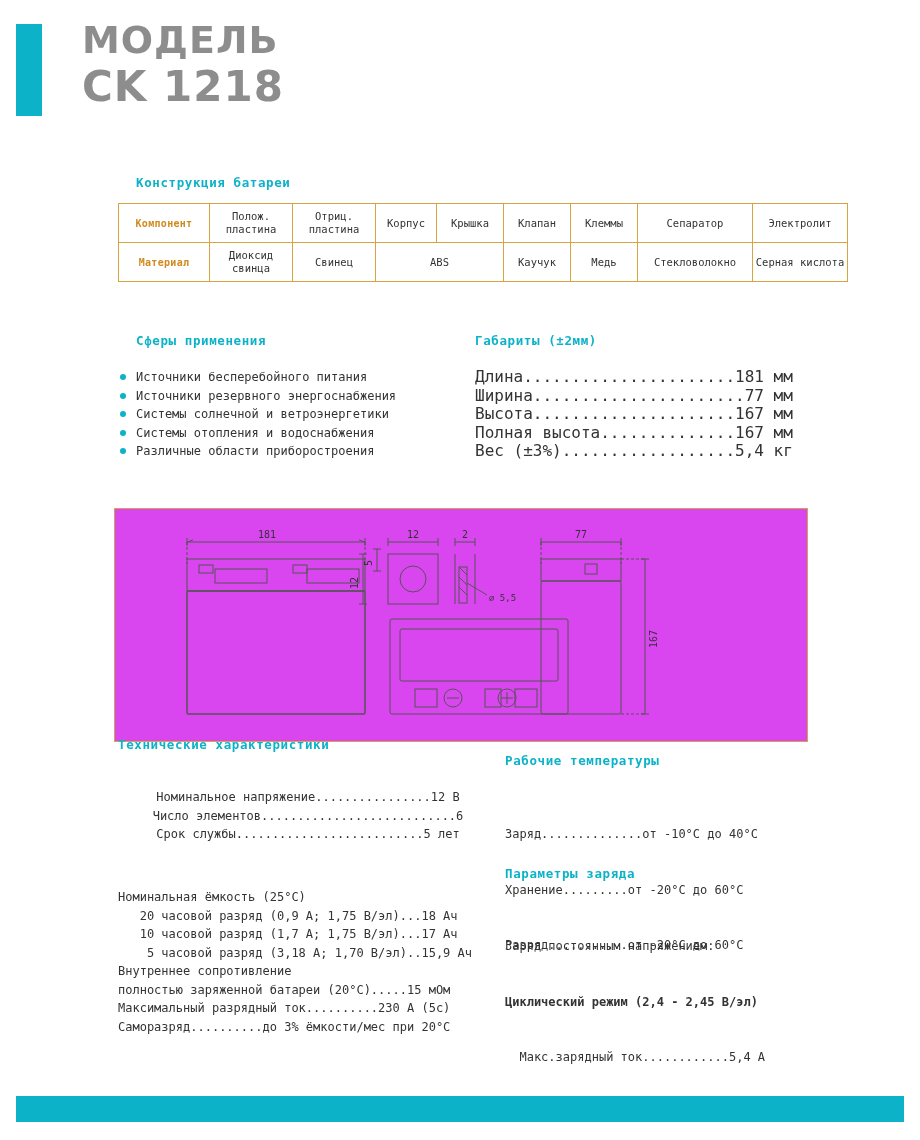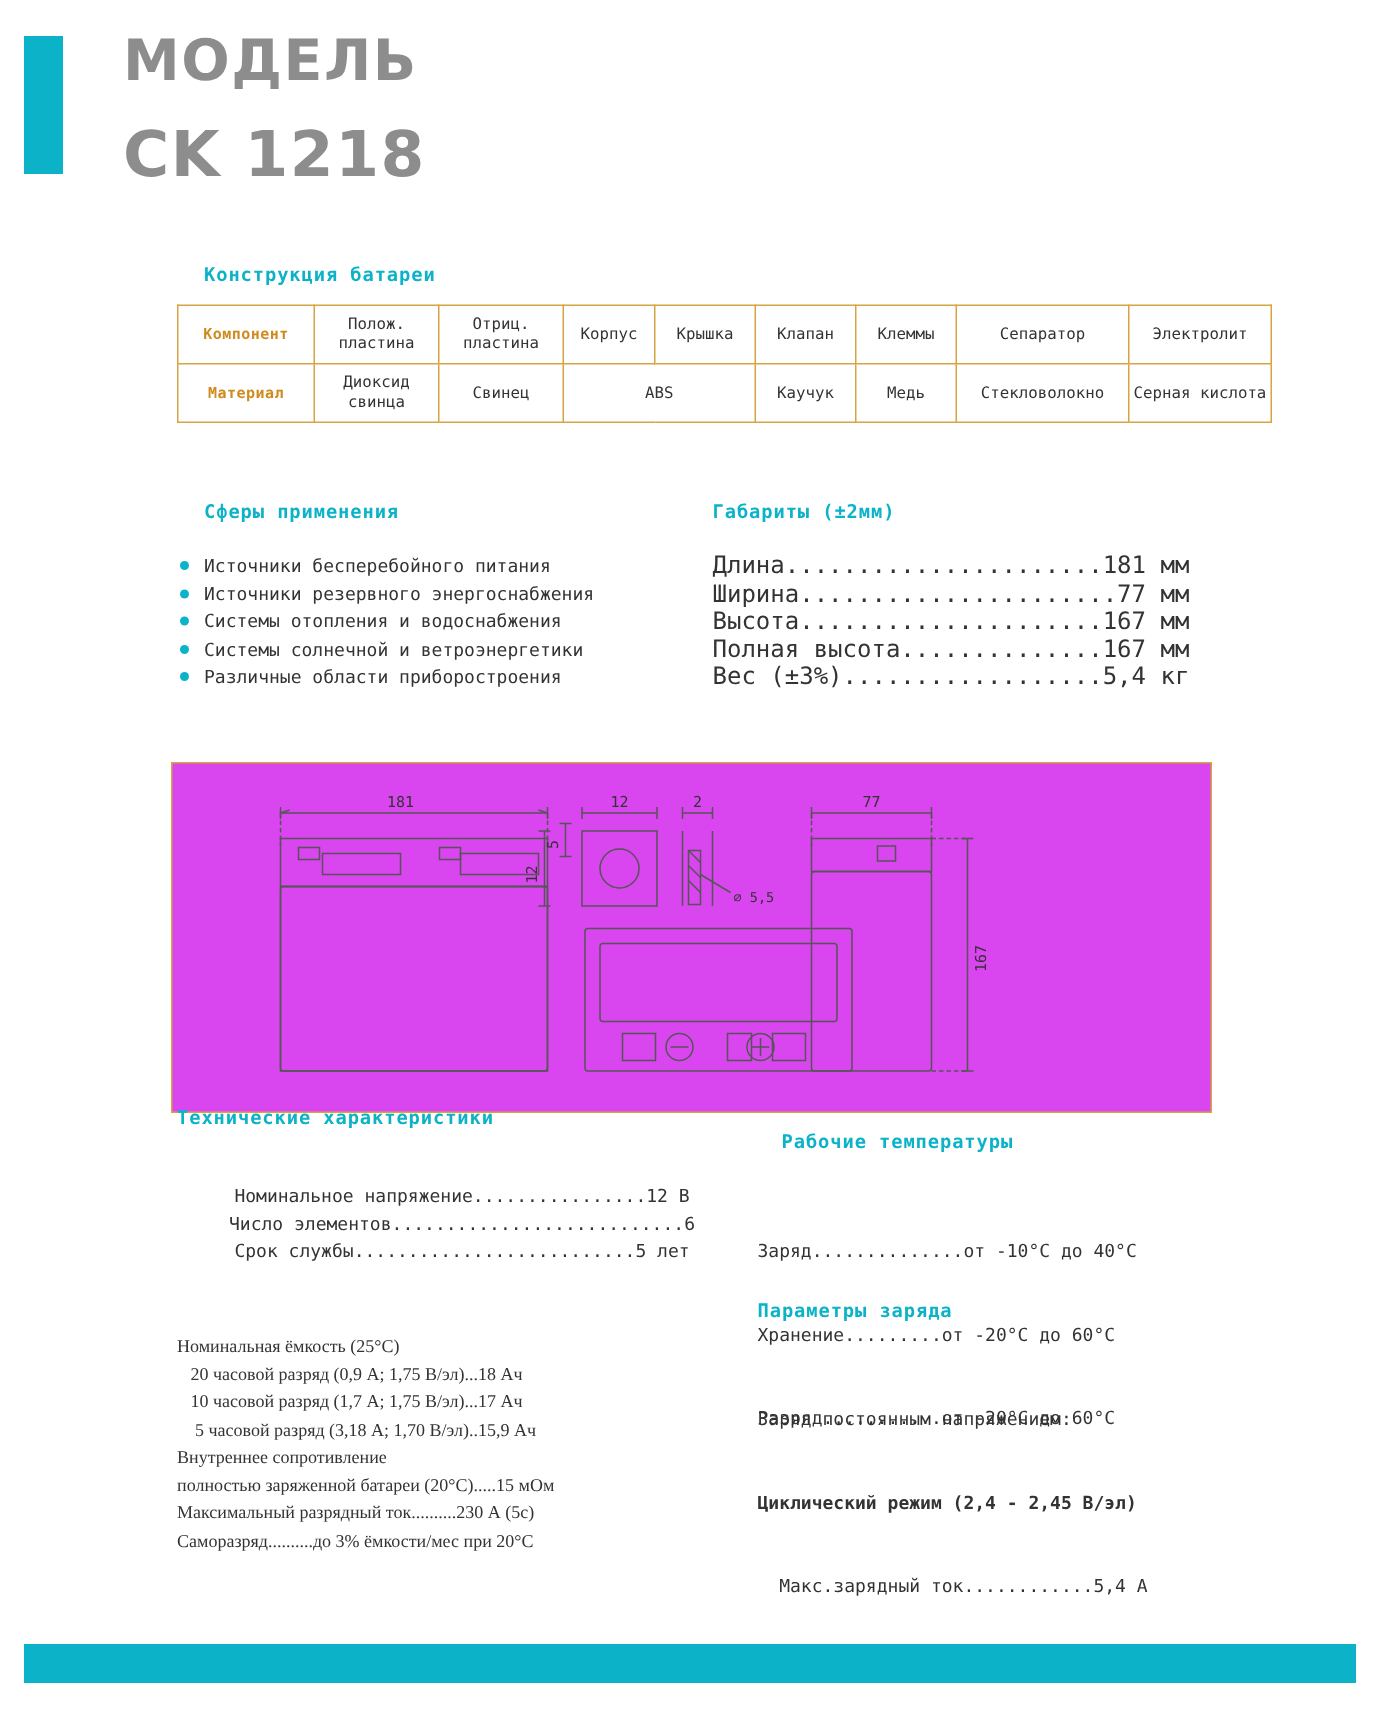--- a/index.html
+++ b/index.html
@@ -44,21 +44,21 @@
     font-family: "DejaVu Sans", sans-serif;
     font-weight: bold;
     font-size: 38px;
     letter-spacing: 1px;
     color: #8d8d8d;
     line-height: 44px;
   }
   .model-code {
     position: absolute;
     left: 82px;
-    top: 60px;
+    top: 44px;
     font-family: "DejaVu Sans", sans-serif;
     font-weight: bold;
     font-size: 42px;
     letter-spacing: 1px;
     color: #8d8d8d;
     line-height: 50px;
   }
 
   
   .sect-title {
@@ -169,36 +169,35 @@
   
   #tech-title {
     position: absolute;
     left: 118px;
     top: 737px;
   }
   #temp-title {
     position: absolute;
     left: 505px;
     top: 753px;
-    margin-left: 16px;
   }
   #charge-title {
     position: absolute;
     left: 505px;
     top: 866px;
   }
   .mono-block {
     position: absolute;
     font-size: 12px;
     line-height: 18.5px;
     white-space: pre;
     color: #333;
   }
   #tech-block-1 { left: 118px; top: 788px; width: 380px; text-align: center; }
-  #tech-block-2 { left: 118px; top: 888px; width: 380px; font-family: Liberation Serif, serif; }
+  #tech-block-2 { left: 118px; top: 888px; width: 380px; }
   #temp-block   { left: 505px; top: 788px; width: 310px; }
   #charge-block { left: 505px; top: 900px; width: 320px; }
   .bold-line { font-weight: bold; }
 
   
   .footer-bar {
     position: absolute;
     left: 16px;
     bottom: 18px;
     width: 888px;
@@ -241,22 +240,22 @@
       <td>Стекловолокно</td>
       <td>Серная кислота</td>
     </tr>
   </tbody>
     </table>
 
   <div class="sect-title" id="apps-title">Сферы применения</div>
   <ul class="apps-list">
     <li>Источники бесперебойного питания</li>
     <li>Источники резервного энергоснабжения</li>
+    <li>Системы солнечной и ветроэнергетики</li>
     <li>Системы отопления и водоснабжения</li>
-    <li>Системы солнечной и ветроэнергетики</li>
     <li>Различные области приборостроения</li>
   </ul>
 
   <div class="sect-title" id="dims-title">Габариты (±2мм)</div>
   <div class="dims-list">
     <div>Длина......................181 мм</div>
     <div>Ширина......................77 мм</div>
     <div>Высота.....................167 мм</div>
     <div>Полная высота..............167 мм</div>
     <div>Вес (±3%)..................5,4 кг</div>

